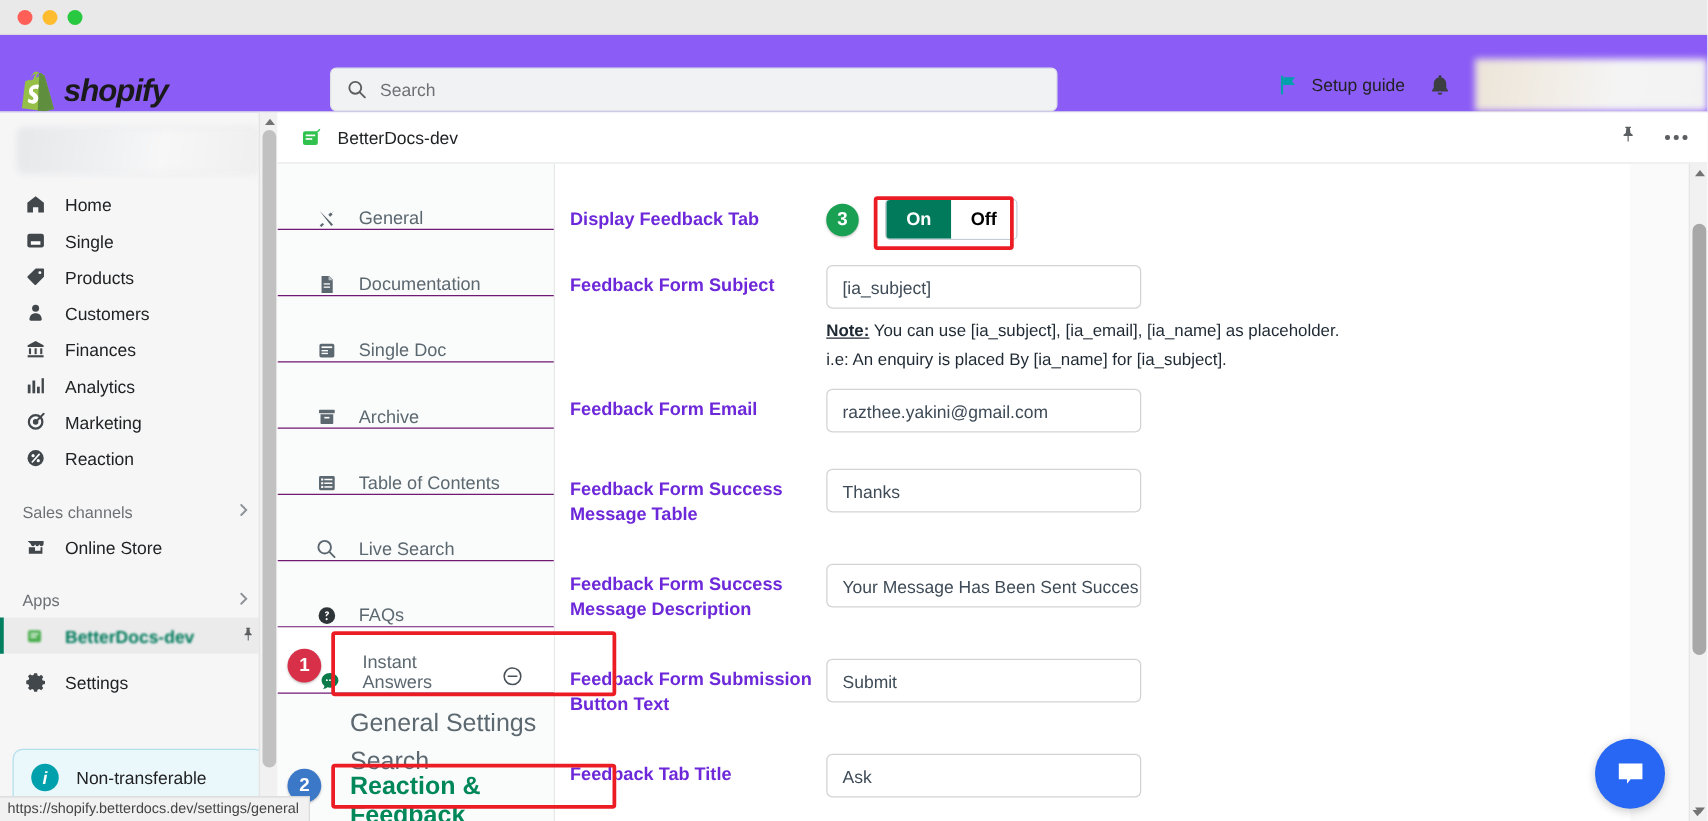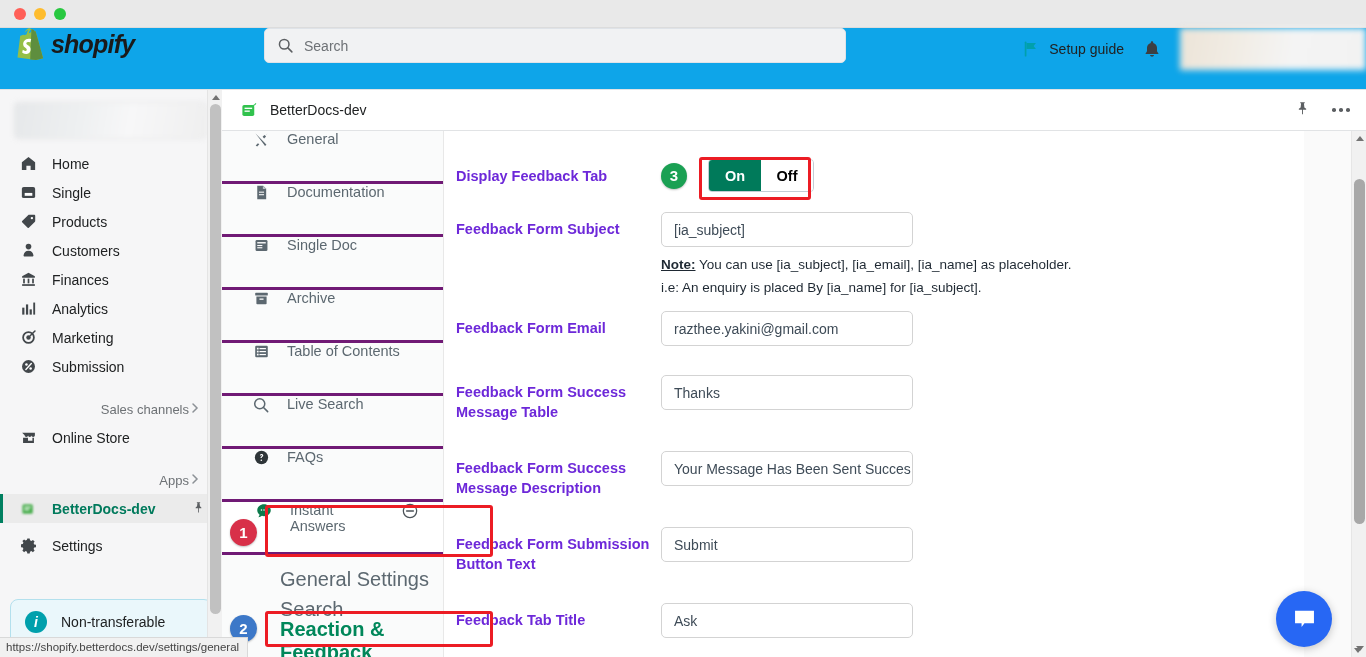--- a/index.html
+++ b/index.html
@@ -19,22 +19,22 @@
     border-bottom: 1px solid #dcdcdc;
   }
   .dot { width: 12px; height: 12px; border-radius: 50%; }
   .dot.red { background: #ff5f57; }
   .dot.yellow { background: #febc2e; }
   .dot.green { background: #28c840; }
 
   
   .topbar {
     height: 62px; width: 100%;
-    background: #0ea5e9;
-    display: flex; align-items: flex-start;
+    background: #8b5cf6;
+    display: flex; align-items: flex-end;
     border-bottom: 1px solid #e1e3e5;
     position: relative;
   }
   .logo-wrap {
     display: flex; align-items: center; gap: 7px;
     padding-left: 16px; width: 248px;
   }
   .shopify-bag { width: 28px; height: 32px; }
   .logo-text {
     font-size: 25px; font-weight: bold; font-style: italic;
@@ -85,21 +85,21 @@
     filter: blur(2.4px);
     border: 1px solid #e3e3e3;
   }
   .nav-item {
     display: flex; align-items: center; gap: 14px;
     height: 29px; padding-left: 18px; cursor: pointer;
     color: #202223; font-size: 14px;
   }
   .nav-item .ico { width: 20px; display: flex; justify-content: center; }
   .nav-group {
-    display: flex; align-items: center; justify-content: flex-end;
+    display: flex; align-items: center; justify-content: space-between;
     padding: 0 20px 0 18px; height: 28px; margin-top: 14px;
     color: #6d7175; font-size: 13px; cursor: pointer;
   }
   .nav-item.selected {
     background: #ebebeb;
     border-left: 3px solid #008060;
     padding-left: 15px;
     color: #007a5c; font-weight: 600;
   }
   .nav-item.selected .lbl { filter: blur(0.7px); }
@@ -170,23 +170,23 @@
   .app-body { flex: 1; display: flex; overflow: hidden; position: relative; background: #fafafa; }
 
   
   .appmenu {
     width: 222px; background: #fafbfb;
     border-right: 1px solid #e8e8e8;
     flex-shrink: 0;
     position: relative;
   }
   .am-item {
-    display: flex; align-items: flex-start;
+    display: flex; align-items: flex-end;
     height: 53px; padding-left: 30px; gap: 17px;
-    border-bottom: 3px solid #701a75;
+    border-bottom: 1px solid #701a75;
     color: #5c6870; font-size: 14.5px; cursor: pointer;
   }
   .am-item .am-ico { width: 18px; display: flex; justify-content: center; }
   .am-item.active { background: #ffffff; padding-left: 33px; }
   .am-sub {
     padding-left: 58px; height: 30px;
     display: flex; align-items: center;
     font-size: 20px; color: #5c6870; cursor: pointer;
   }
   .am-sub.cur { color: #00875a; font-weight: 600; }
@@ -398,21 +398,21 @@
     </div>
     <div class="nav-item">
       <span class="ico">
         <svg width="17" height="17" viewBox="0 0 20 20">
             <circle cx="10" cy="10" r="7.6" fill="#42474b"></circle>
             <path d="M6.9 13.6L13.3 6.5" stroke="#fff" stroke-width="1.6" stroke-linecap="round"></path>
             <circle cx="7.6" cy="7.7" r="1.5" fill="#fff"></circle>
             <circle cx="12.5" cy="12.4" r="1.5" fill="#fff"></circle>
           </svg>
       </span>
-      <span class="lbl">Submission</span>
+      <span class="lbl">Reaction</span>
     </div>
 
     <div class="nav-group">
       <span>Sales channels</span>
       <span>
         <svg width="12" height="12" viewBox="0 0 12 12">
             <path d="M4 2l4 4-4 4" fill="none" stroke="#8c9196" stroke-width="1.5" stroke-linecap="round"></path>
           </svg>
       </span>
     </div>

